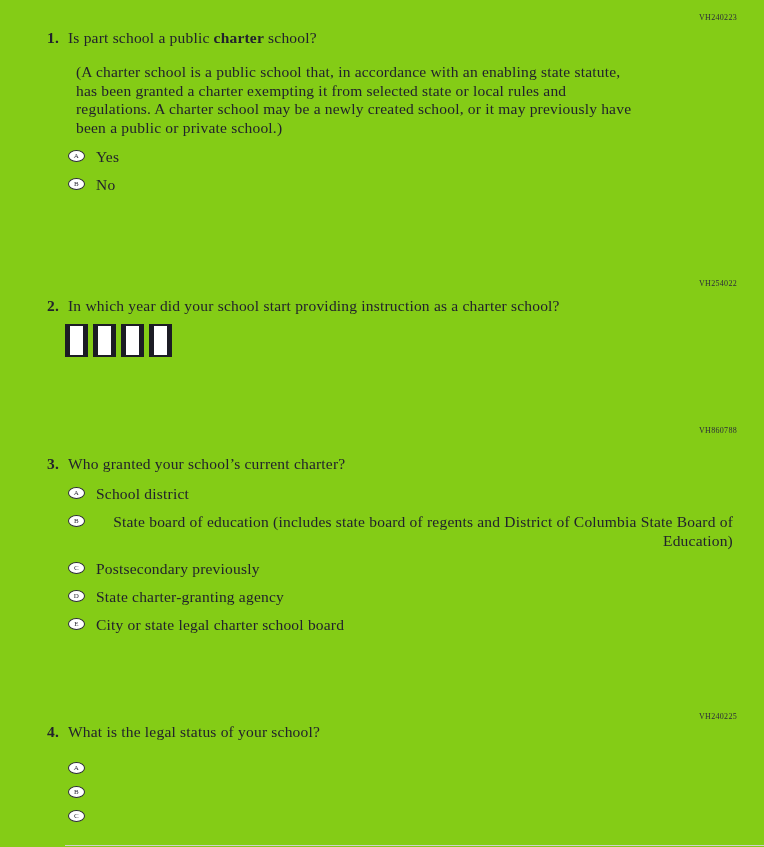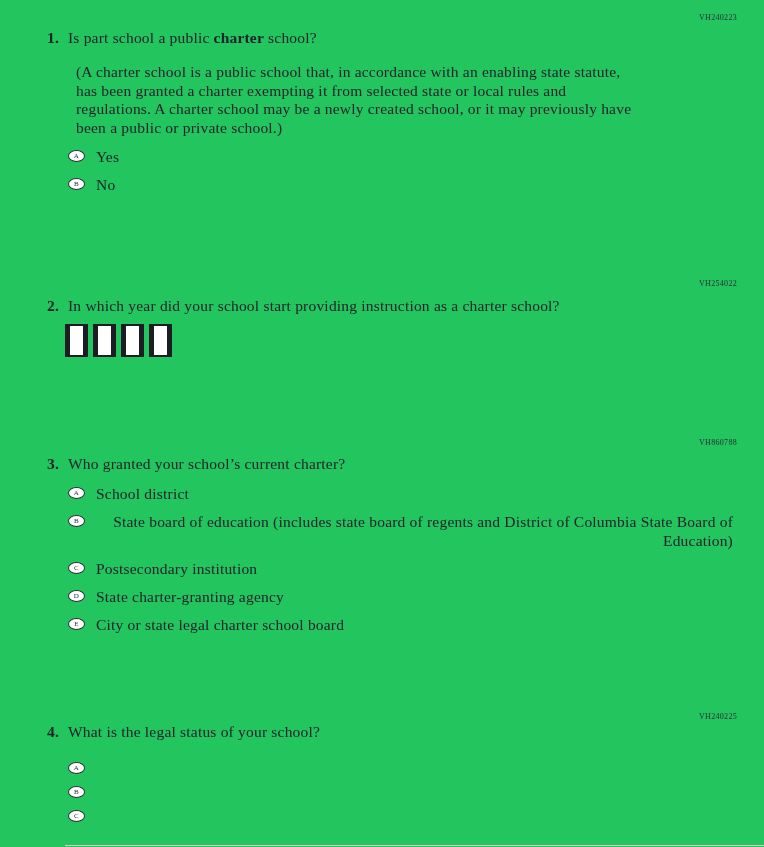--- a/index.html
+++ b/index.html
@@ -1,20 +1,20 @@
 <!DOCTYPE html>
 <html><head>
 <meta charset="utf-8">
 <style>
   html, body { margin: 0; padding: 0; background: #ffffff; }
   .page {
     position: relative;
     width: 764px;
     height: 847px;
-    background: #22c55e;
+    background: #84cc16;
     font-family: "Liberation Serif", "DejaVu Serif", serif;
     color: #22222c;
     overflow: hidden;
     letter-spacing: 0.2px;
   }
   .qcode {
     position: absolute;
     right: 27px;
     font-size: 8px;
     letter-spacing: 0.3px;
@@ -120,37 +120,37 @@
     <span class="qnum">2.</span>
     <span class="qtext">In which year did your school start providing instruction as a charter school?</span>
   </div>
   <div class="year-boxes" style="top:324px">
     <div class="digit-box"></div>
     <div class="digit-box"></div>
     <div class="digit-box"></div>
     <div class="digit-box"></div>
   </div>
 
-  <div class="qcode" style="top:438px">VH860788</div>
+  <div class="qcode" style="top:426px">VH860788</div>
   <div class="prompt" style="top:455px">
     <span class="qnum">3.</span>
     <span class="qtext">Who granted your school’s current charter?</span>
   </div>
   <div class="options" style="top:484px">
     <div class="opt">
       <span class="bubble">A</span>
       <span class="opt-label">School district</span>
     </div>
     <div class="opt">
       <span class="bubble">B</span>
       <span class="opt-label" style="max-width:637px">State board of education (includes state board of regents and District of Columbia State Board of Education)</span>
     </div>
     <div class="opt">
       <span class="bubble">C</span>
-      <span class="opt-label">Postsecondary institution</span>
+      <span class="opt-label">Postsecondary previously</span>
     </div>
     <div class="opt">
       <span class="bubble">D</span>
       <span class="opt-label">State charter-granting agency</span>
     </div>
     <div class="opt">
       <span class="bubble">E</span>
       <span class="opt-label">City or state legal charter school board</span>
     </div>
   </div>

